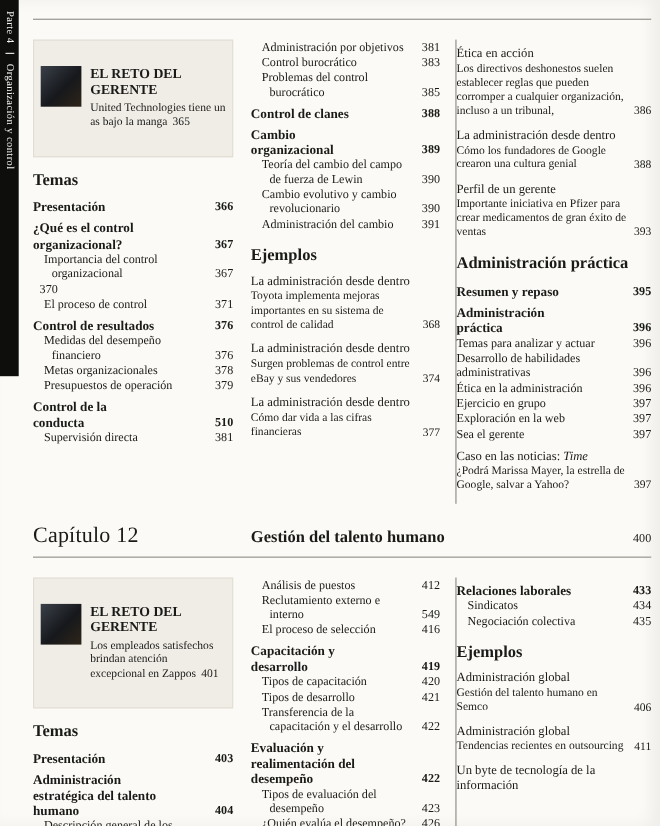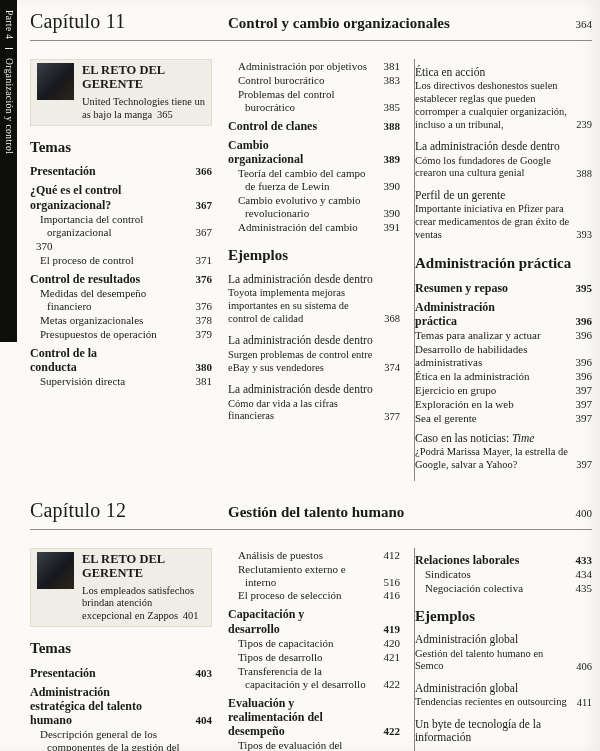--- a/index.html
+++ b/index.html
@@ -50,21 +50,21 @@
   .sec { font-size: 15px; font-weight: 700; margin: 13px 0 8px; }
   .example { margin: 7px 0 9px; }
   .ex-head { font-size: 11.5px; line-height: 1.15; }
   .ex-head em { font-style: italic; }
   .row.ex { margin-top: 1px; }
   .ex .lbl { font-size: 10.5px; line-height: 1.22; }
   .ex .pg { font-size: 10.5px; }
   
   .reto {
     display: flex; gap: 8px; background: #f0ede6; border: 1px solid #e1ddd3;
-    padding: 3px 6px; margin-bottom: 2px;
+    padding: 23px 6px; margin-bottom: 2px;
   }
   .reto-img {
     width: 37px; height: 37px; flex-shrink: 0;
     background: linear-gradient(135deg, #3b4049 0%, #16181c 55%, #2e2519 100%);
   }
   .reto-right { flex: 1; }
   .reto-heading { font-size: 12.5px; font-weight: 700; line-height: 1.12; max-width: 98px; }
   .reto-text { font-size: 10.5px; line-height: 1.22; margin-top: 5px; }
   .reto-pg { margin-left: 2px; }
 </style>
@@ -72,25 +72,20 @@
 <body>
 
 <div class="page">
   <div class="spine">
     <span class="spine-part">Parte 4</span>
     <span class="spine-divider"></span>
     <span class="spine-title">Organización y control</span>
   </div>
   <div class="content" id="chapters-root">
       <section class="chapter">
-        <div class="ch-header">
-          <span class="ch-num">Capítulo 11</span>
-          <span class="ch-title">Control y cambio organizacionales</span>
-          <span class="ch-page">364</span>
-        </div>
         <div class="ch-rule"></div>
         <div class="cols">
           <div class="col col1">
             <div class="reto">
               <div class="reto-img"></div>
               <div class="reto-right">
                 <div class="reto-heading">EL RETO DEL GERENTE</div>
                 <div class="reto-text">United Technologies tiene un as bajo la manga <span class="reto-pg">365</span></div>
               </div>
             </div>
@@ -125,21 +120,21 @@
             <div class="row sub">
               <span class="lbl">Metas organizacionales</span>
               <span class="pg">378</span>
             </div>
             <div class="row sub">
               <span class="lbl">Presupuestos de operación</span>
               <span class="pg">379</span>
             </div>
             <div class="row item">
               <span class="lbl">Control de la conducta</span>
-              <span class="pg">380</span>
+              <span class="pg">510</span>
             </div>
             <div class="row sub">
               <span class="lbl">Supervisión directa</span>
               <span class="pg">381</span>
             </div>
           </div>
           <div class="col col2">
             <div class="row sub">
               <span class="lbl">Administración por objetivos</span>
               <span class="pg">381</span>
@@ -193,21 +188,21 @@
                 <span class="lbl">Cómo dar vida a las cifras financieras</span>
                 <span class="pg">377</span>
               </div>
             </div>
           </div>
           <div class="col col3">
             <div class="example">
               <div class="ex-head">Ética en acción</div>
               <div class="row ex">
                 <span class="lbl">Los directivos deshonestos suelen establecer reglas que pueden corromper a cualquier organización, incluso a un tribunal,</span>
-                <span class="pg">239</span>
+                <span class="pg">386</span>
               </div>
             </div>
             <div class="example">
               <div class="ex-head">La administración desde dentro</div>
               <div class="row ex">
                 <span class="lbl">Cómo los fundadores de Google crearon una cultura genial</span>
                 <span class="pg">388</span>
               </div>
             </div>
             <div class="example">
@@ -290,21 +285,21 @@
               <span class="pg">404</span>
             </div>
           </div>
           <div class="col col2">
             <div class="row sub">
               <span class="lbl">Análisis de puestos</span>
               <span class="pg">412</span>
             </div>
             <div class="row sub">
               <span class="lbl">Reclutamiento externo e interno</span>
-              <span class="pg">516</span>
+              <span class="pg">549</span>
             </div>
             <div class="row sub">
               <span class="lbl">El proceso de selección</span>
               <span class="pg">416</span>
             </div>
             <div class="row item">
               <span class="lbl">Capacitación y desarrollo</span>
               <span class="pg">419</span>
             </div>
             <div class="row sub">

